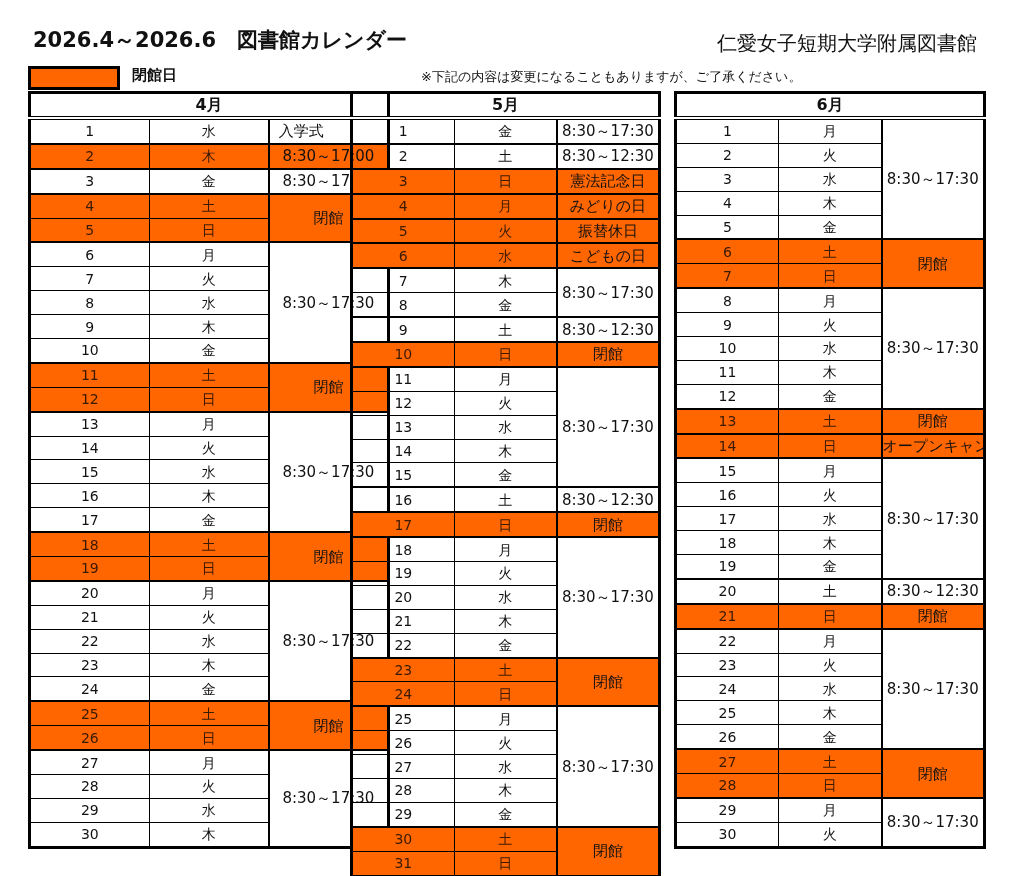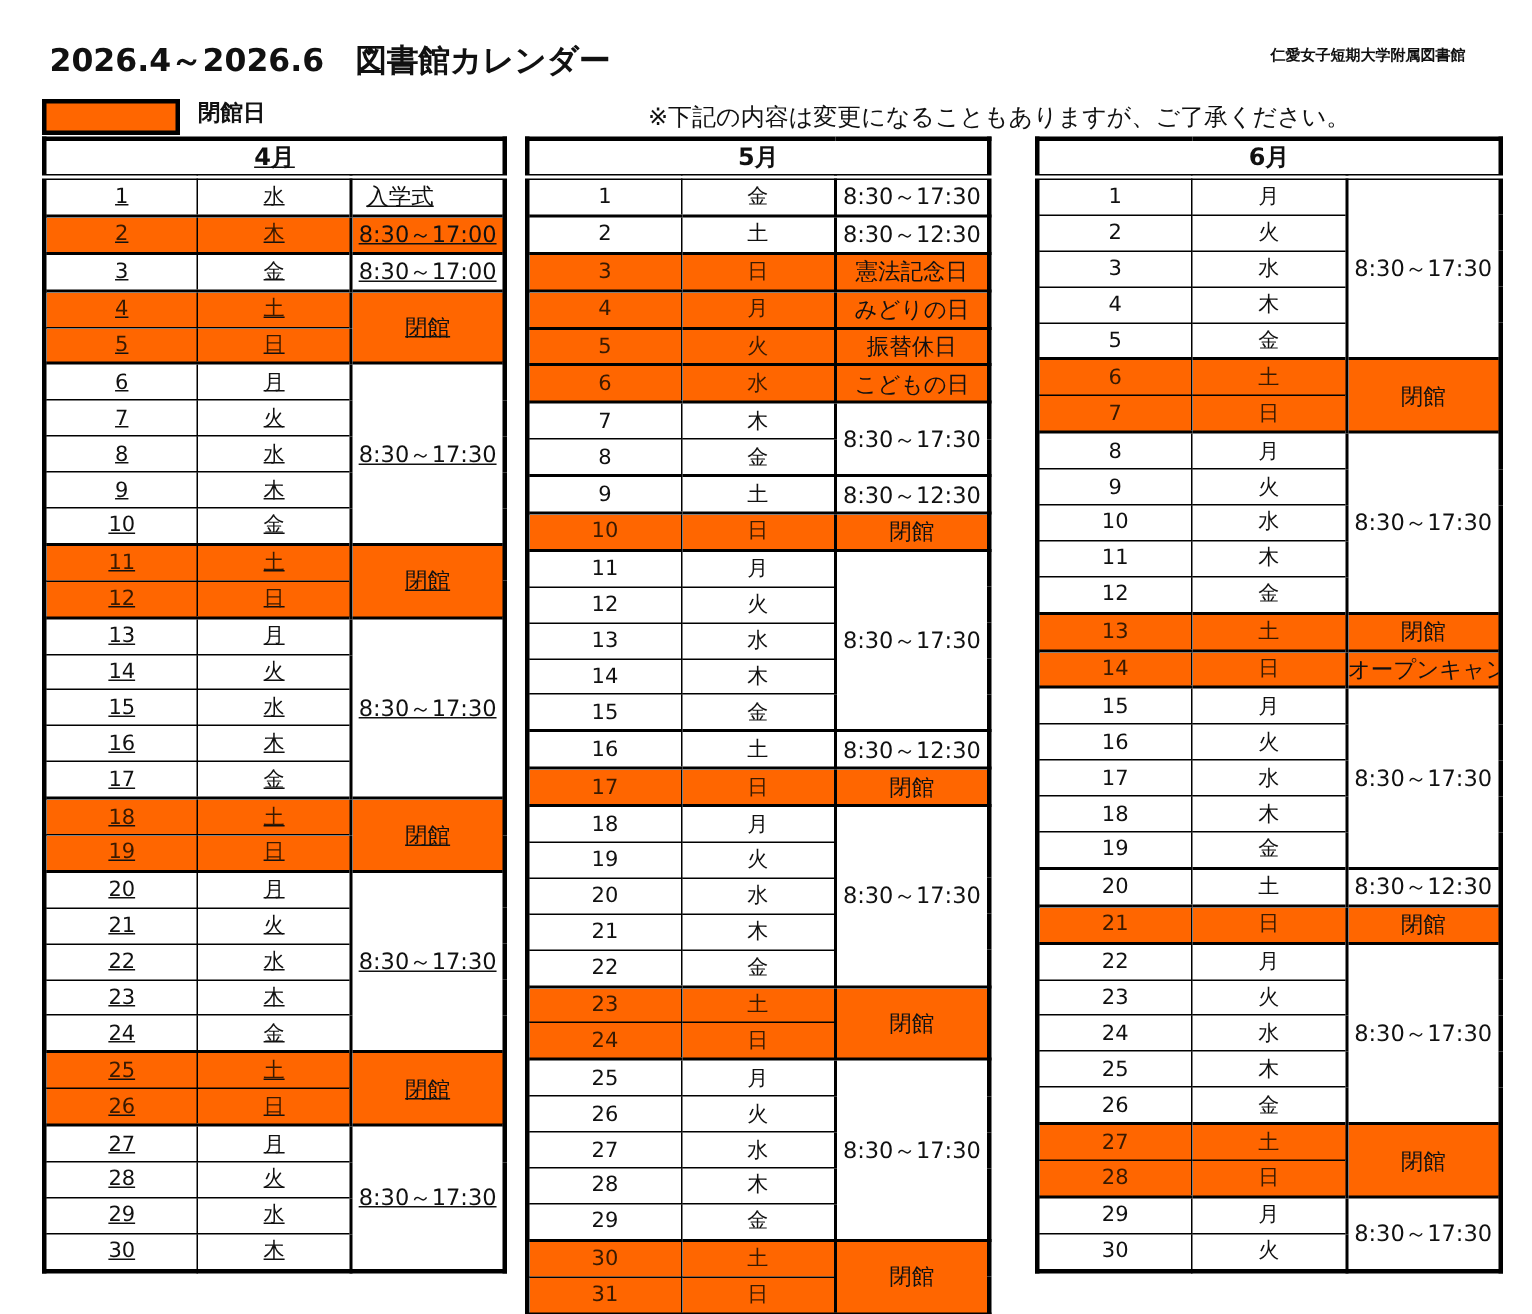--- a/index.html
+++ b/index.html
@@ -1,43 +1,43 @@
 <!DOCTYPE html>
 <html><head>
 <meta charset="utf-8">
 <style>
   html, body { margin: 0; padding: 0; background: #ffffff; }
   body { width: 1021px; height: 876px; position: relative; overflow: hidden;
          font-family: "DejaVu Sans", "Liberation Sans", sans-serif; color: #111; }
   .title { position: absolute; left: 33px; top: 26px; font-size: 21px; font-weight: bold; letter-spacing: 0px; white-space: nowrap; }
-  .org { position: absolute; right: 44px; top: 30px; font-size: 10px; font-weight: bold; white-space: nowrap; }
+  .org { position: absolute; right: 44px; top: 30px; font-size: 20px; font-weight: normal; white-space: nowrap; }
   .legend-swatch { position: absolute; left: 28px; top: 66px; width: 86px; height: 18px; background: #FF6600; border: 3px solid #000; }
   .legend-label { position: absolute; left: 132px; top: 66px; font-size: 15px; font-weight: bold; }
-  .notice { position: absolute; left: 432px; top: 68px; font-size: 16px; white-space: nowrap; }
+  .notice { position: absolute; left: 421px; top: 68px; font-size: 13px; white-space: nowrap; }
   table.cal { position: absolute; top: 91px; border-collapse: collapse; border: 3px solid #000; table-layout: fixed; }
   table.cal td { border: 1px solid #000; padding: 0; text-align: center; font-size: 14px; height: 22.9px; line-height: 22px; overflow: hidden; white-space: nowrap; }
   table.cal tr.hdr td { font-weight: bold; font-size: 16px; height: 22px; border-bottom: 4px double #000; }
   table.cal td.day { width: 44px; }
   table.cal td.dow { width: 44px; border-right: 2px solid #000; }
   table.cal td.content { font-size: 15px; }
   table.cal td.left-align { text-align: left; padding-left: 9px; }
   table.cal td.closed { background: #FF6600; }
   table.cal td.closed.day, table.cal td.closed.dow { color: #3a1a00; }
   table.cal td.grp { border-top: 2px solid #000; }
 </style>
 </head>
 <body>
 
 <div class="title">2026.4～2026.6　図書館カレンダー</div>
 <div class="org">仁愛女子短期大学附属図書館</div>
 <div class="legend-swatch"></div>
 <div class="legend-label">閉館日</div>
 <div class="notice">※下記の内容は変更になることもありますが、ご了承ください。</div>
 
-<table class="cal" id="cal-0" style="left:28px; width:310px;text-decoration:underline;">
+<table class="cal" id="cal-0" style="left:28px; width:362px;">
   <tbody>
       <tr class="hdr">
         <td colspan="3">4月</td>
       </tr>
       <tr>
         <td class="day">1</td>
         <td class="dow">水</td>
         <td class="content left-align" rowspan="1">入学式</td>
       </tr>
       <tr>
@@ -308,21 +308,21 @@
         <td class="day closed grp">30</td>
         <td class="dow closed grp">土</td>
         <td class="content closed grp" rowspan="2">閉館</td>
       </tr>
       <tr>
         <td class="day closed">31</td>
         <td class="dow closed">日</td>
       </tr>
     </tbody>
 </table>
-<table class="cal" id="cal-2" style="left:674px; width:312px;margin-left:16px;">
+<table class="cal" id="cal-2" style="left:674px; width:312px;">
   <tbody>
       <tr class="hdr">
         <td colspan="3">6月</td>
       </tr>
       <tr>
         <td class="day">1</td>
         <td class="dow">月</td>
         <td class="content" rowspan="5">8:30～17:30</td>
       </tr>
       <tr>

